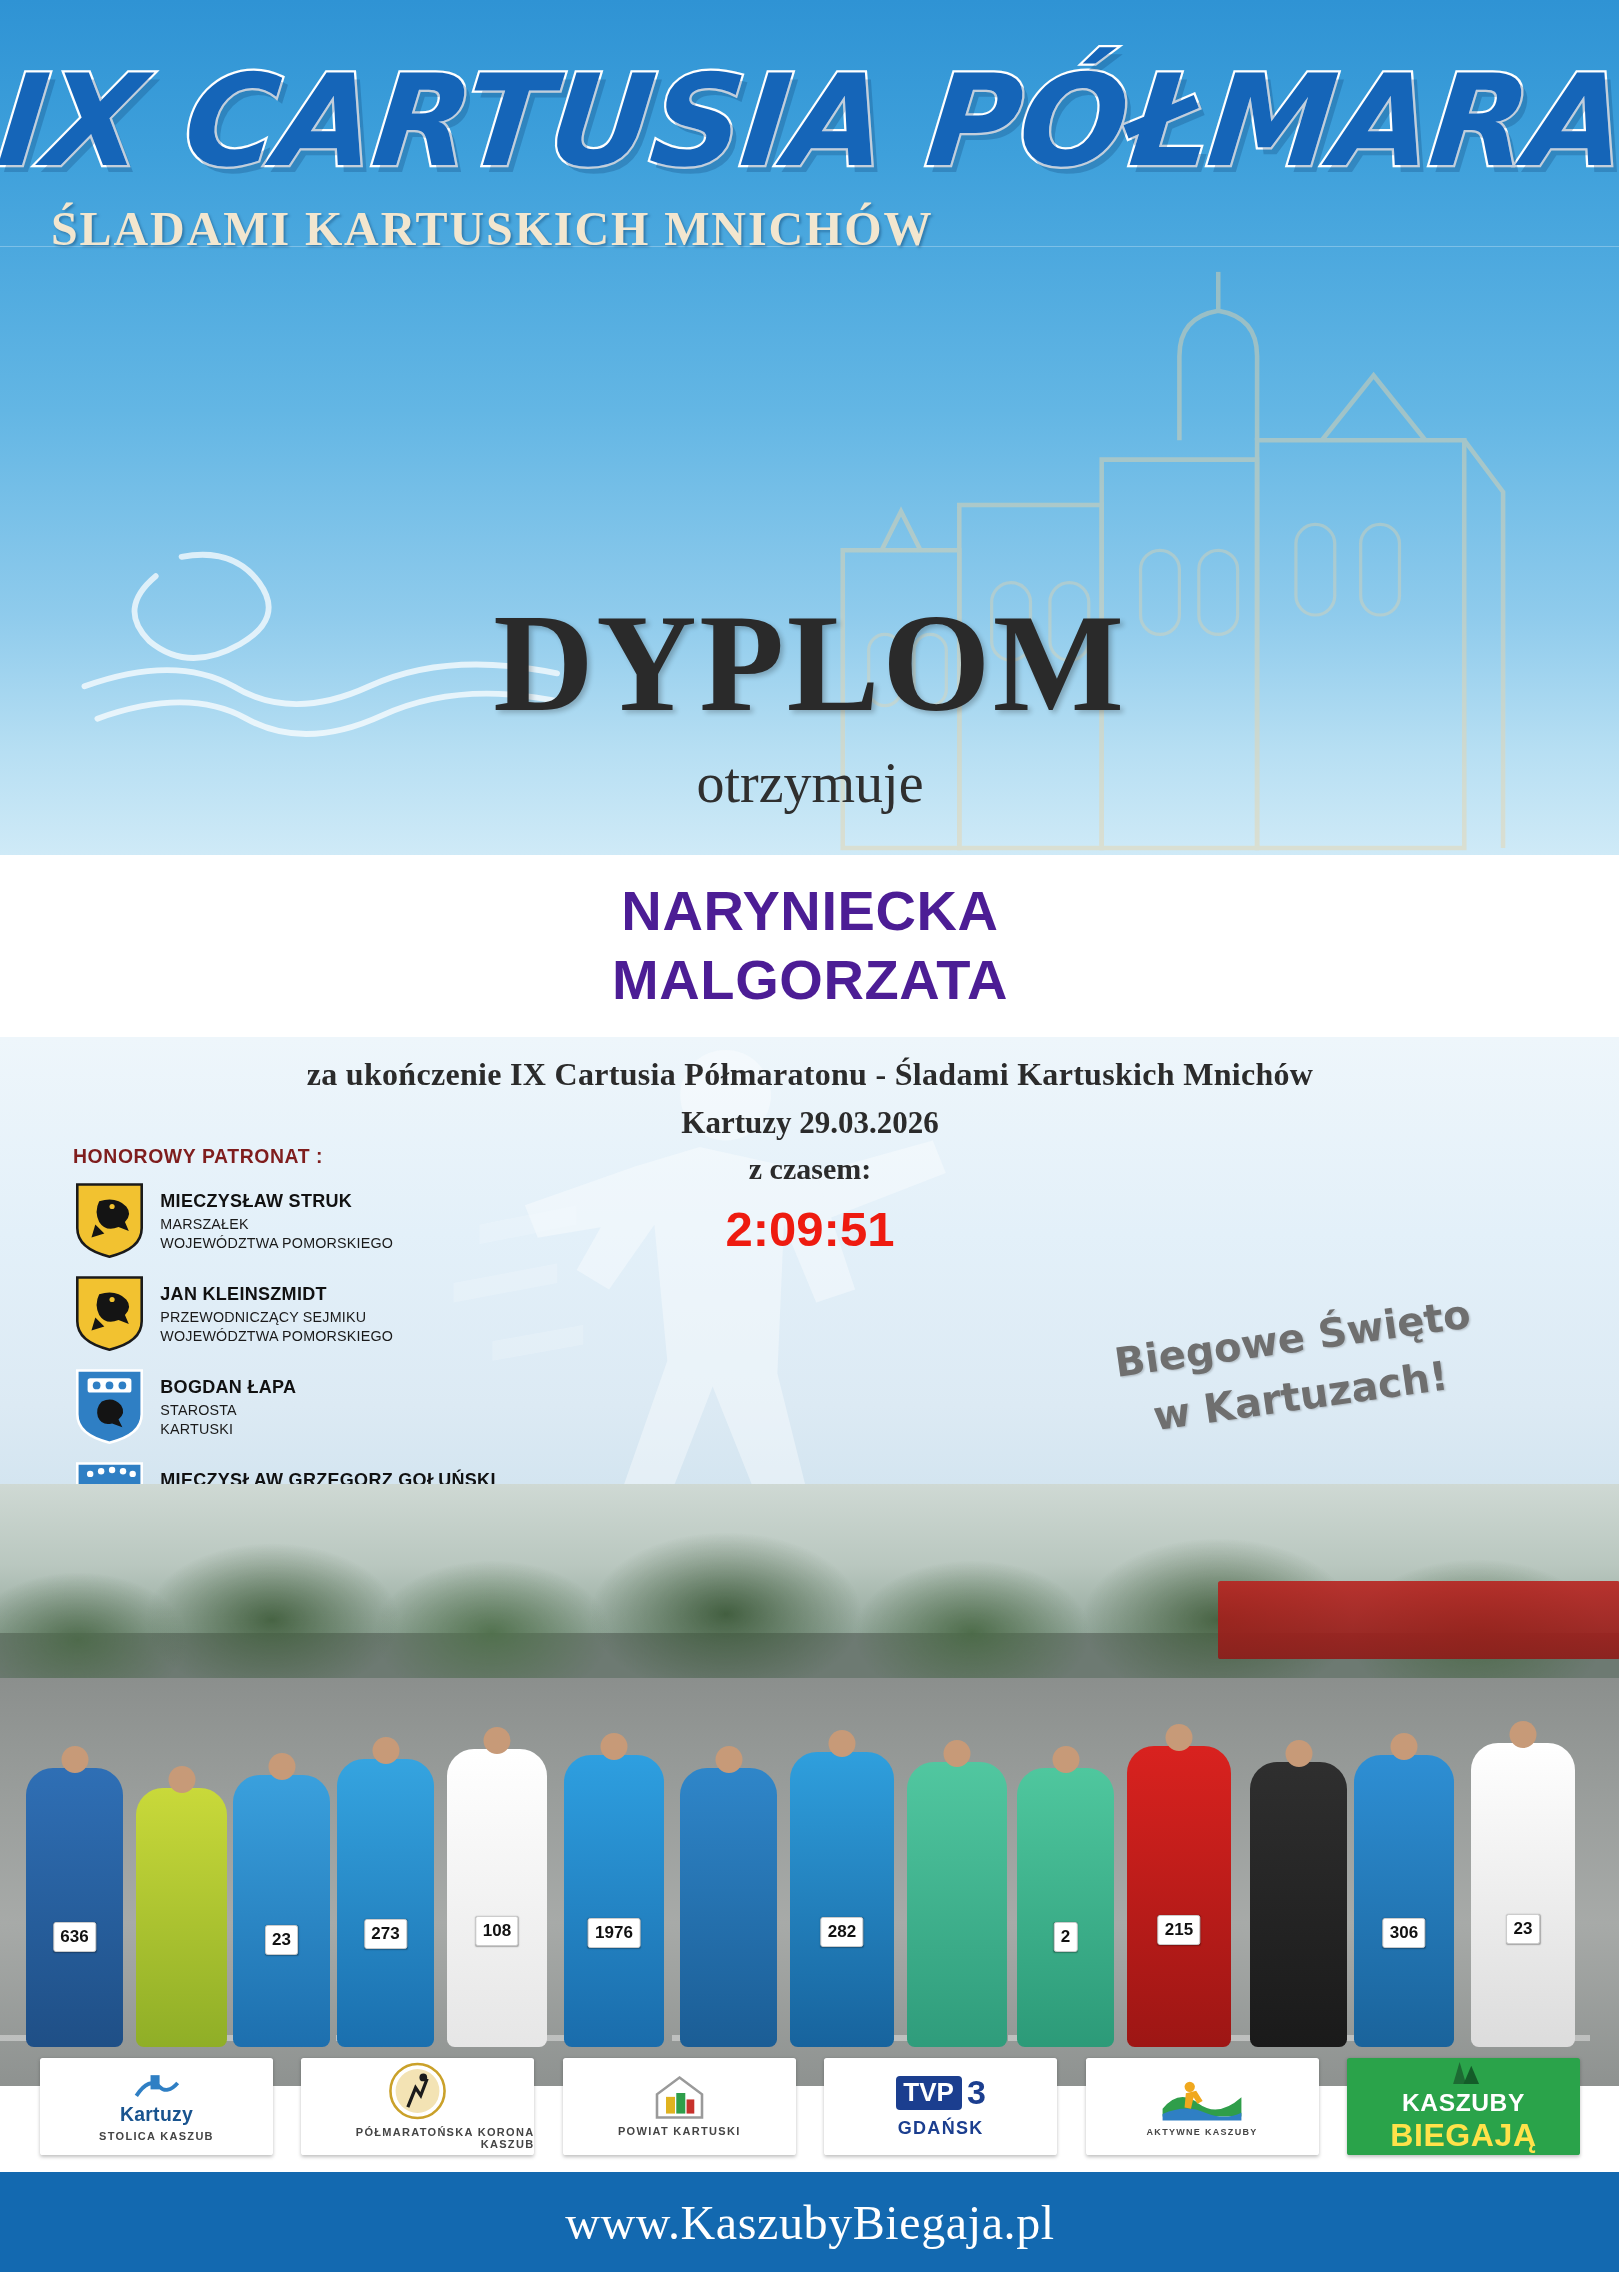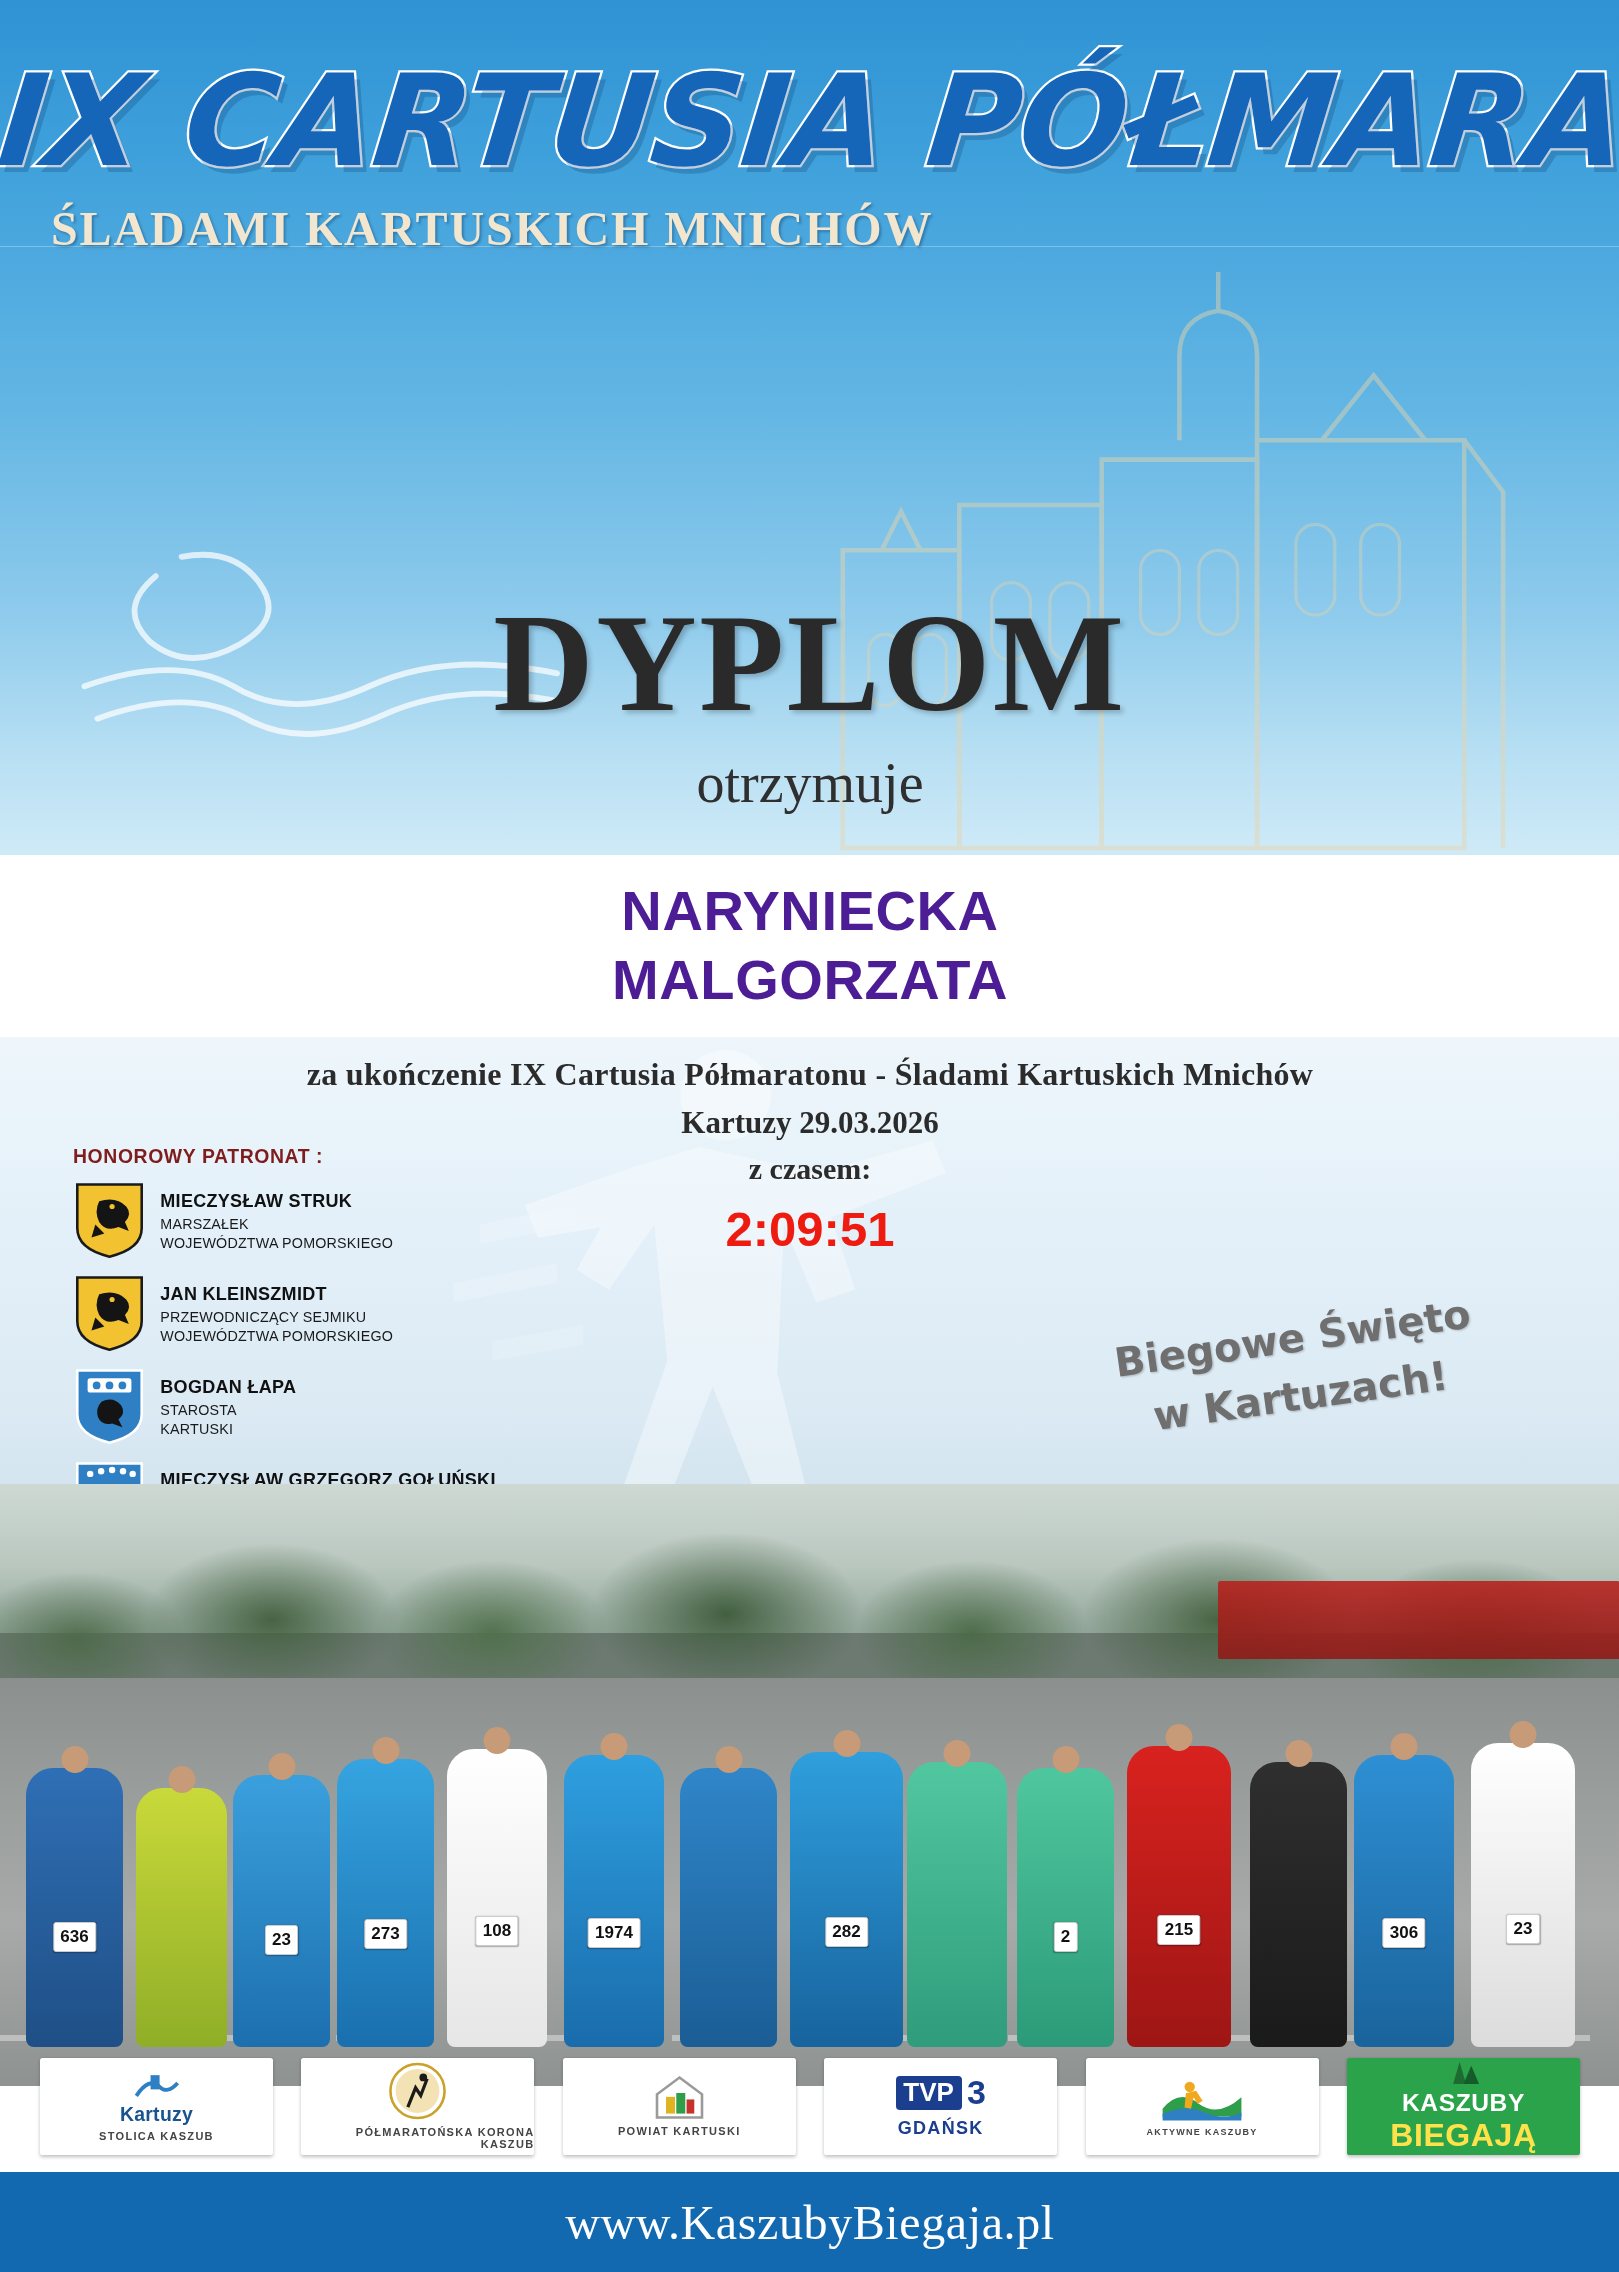--- a/index.html
+++ b/index.html
@@ -592,26 +592,26 @@
       <div class="runner" style="left:337px; width:97px; height:288px; background:linear-gradient(180deg,#35a4e0,#1a6fae);">
         <div class="head"></div>
         <div class="bib">273</div>
       </div>
       <div class="runner" style="left:447px; width:100px; height:298px; background:linear-gradient(180deg,#ffffff,#e6e6e6);">
         <div class="head"></div>
         <div class="bib">108</div>
       </div>
       <div class="runner" style="left:564px; width:100px; height:292px; background:linear-gradient(180deg,#2e9fe0,#1a6cab);">
         <div class="head"></div>
-        <div class="bib">1974</div>
+        <div class="bib">1976</div>
       </div>
       <div class="runner" style="left:680px; width:97px; height:279px; background:linear-gradient(180deg,#2f86c9,#1b5d95);">
         <div class="head"></div>
       </div>
-      <div class="runner" style="left:790px; width:104px; height:295px; background:linear-gradient(180deg,#2f9fdd,#17639d);padding-left:9px;">
+      <div class="runner" style="left:790px; width:104px; height:295px; background:linear-gradient(180deg,#2f9fdd,#17639d);">
         <div class="head"></div>
         <div class="bib">282</div>
       </div>
       <div class="runner" style="left:907px; width:100px; height:285px; background:linear-gradient(180deg,#51c7a0,#2f9c7b);">
         <div class="head"></div>
       </div>
       <div class="runner" style="left:1017px; width:97px; height:279px; background:linear-gradient(180deg,#4fc79e,#2c9a78);">
         <div class="head"></div>
         <div class="bib">2</div>
       </div>

